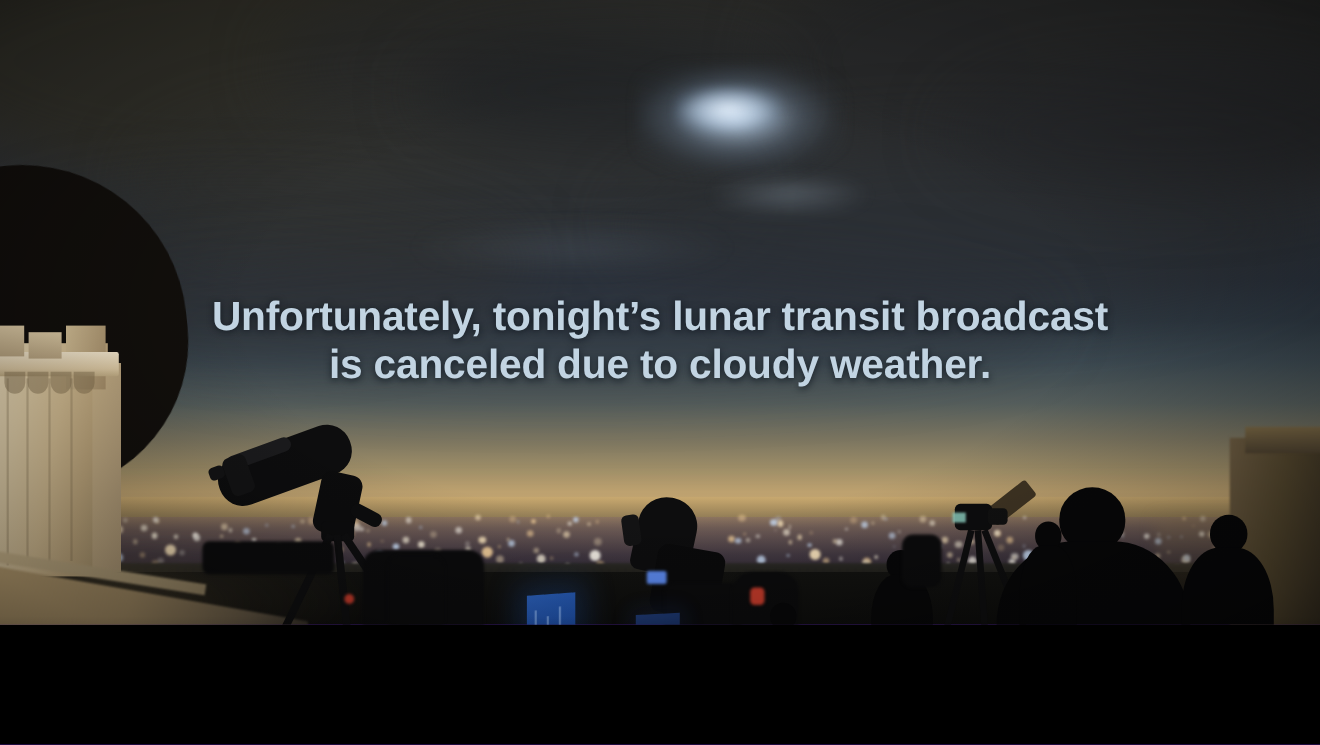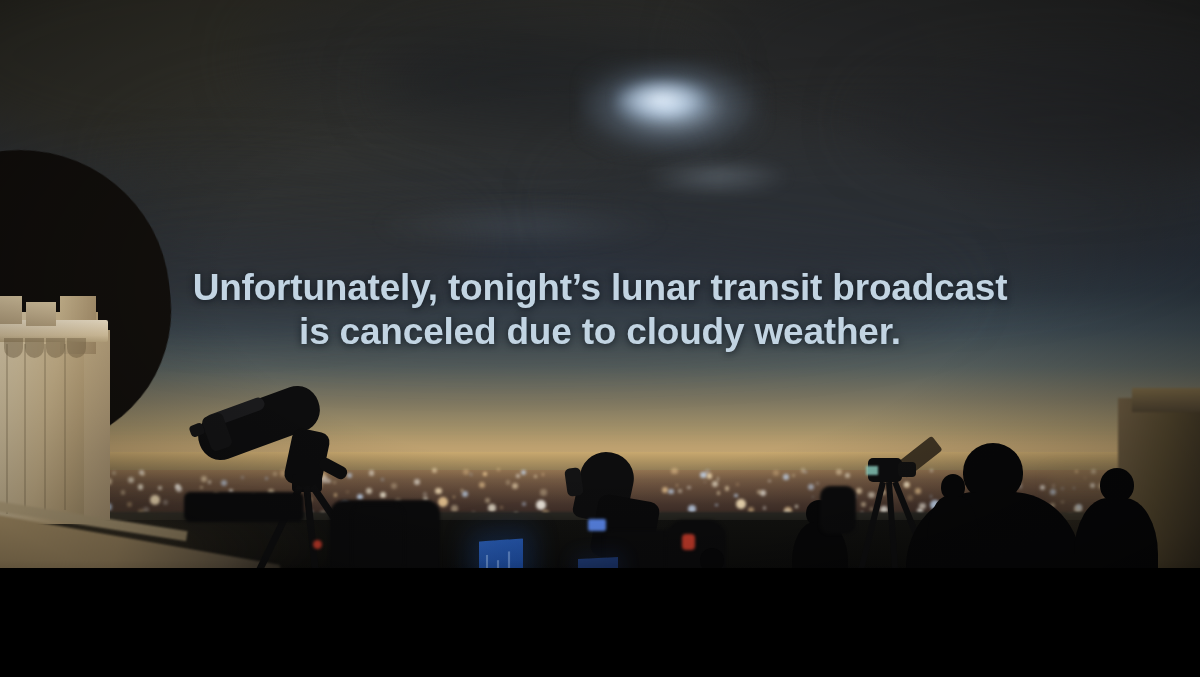--- a/index.html
+++ b/index.html
@@ -2,21 +2,21 @@
 <html><head>
 <meta charset="utf-8">
 <style>
   html,body{margin:0;padding:0;background:#000;}
   body{font-family:"Liberation Sans",sans-serif;}
 
   #stage{
     position:relative;
     width:1200px;height:568px;
     overflow:hidden;
-    background:#b91c1c;
+    background:#6d28d9;
   }
 
   
   .sky{
     position:absolute;left:0;top:0;width:1200px;height:470px;
     background:
       linear-gradient(to bottom,
         #3a382f 0%,
         #3b3a33 6%,
         #3a3a36 14%,

